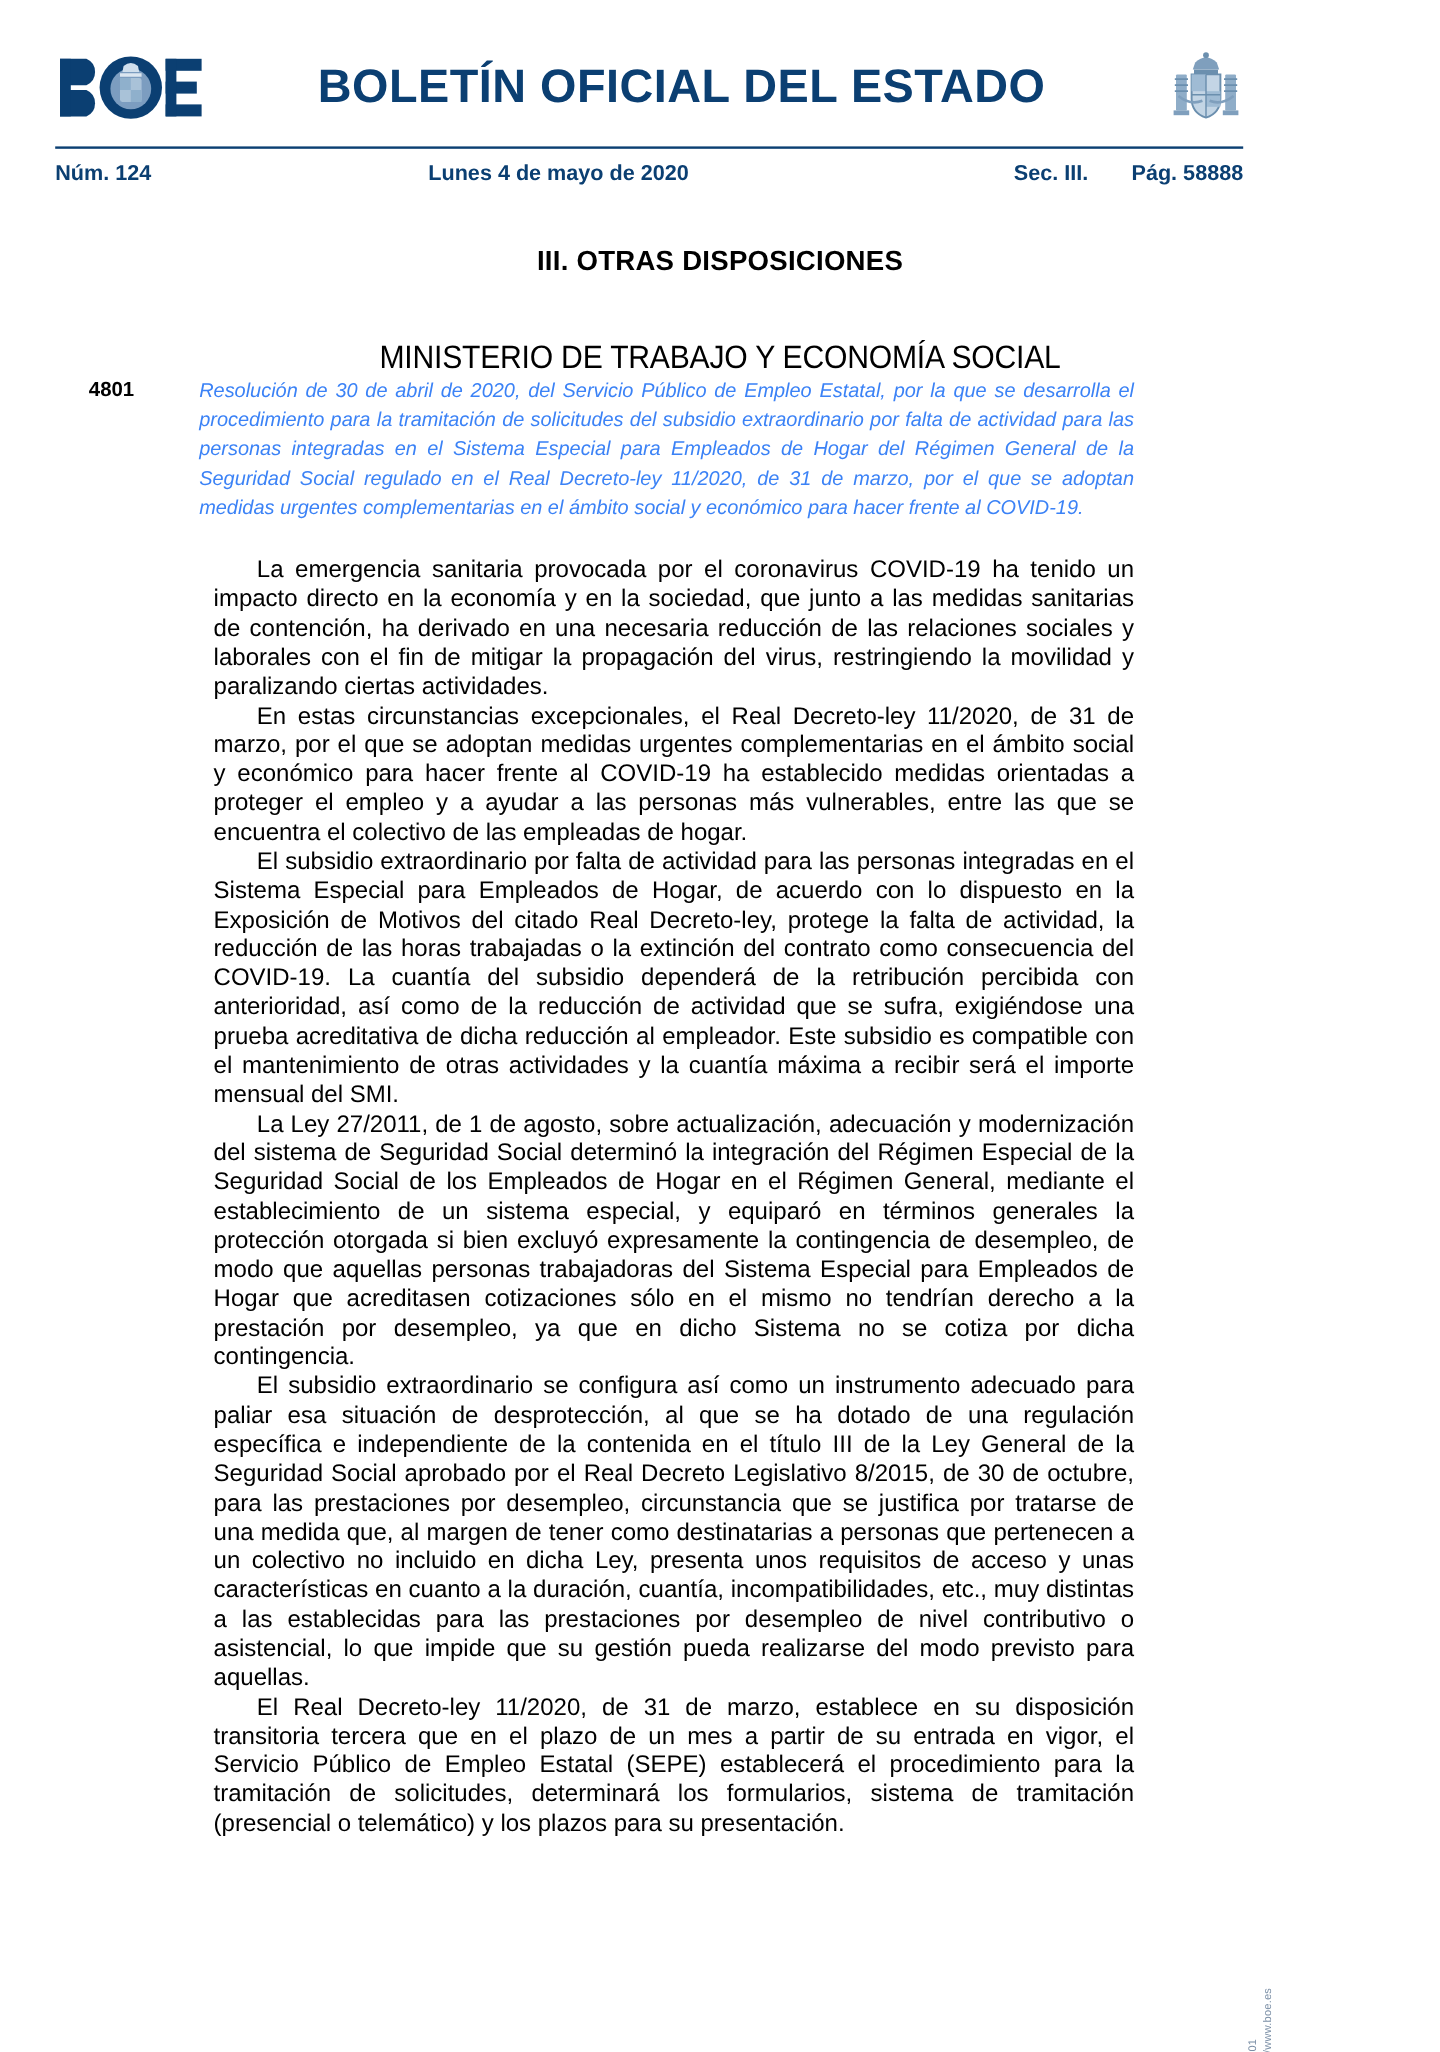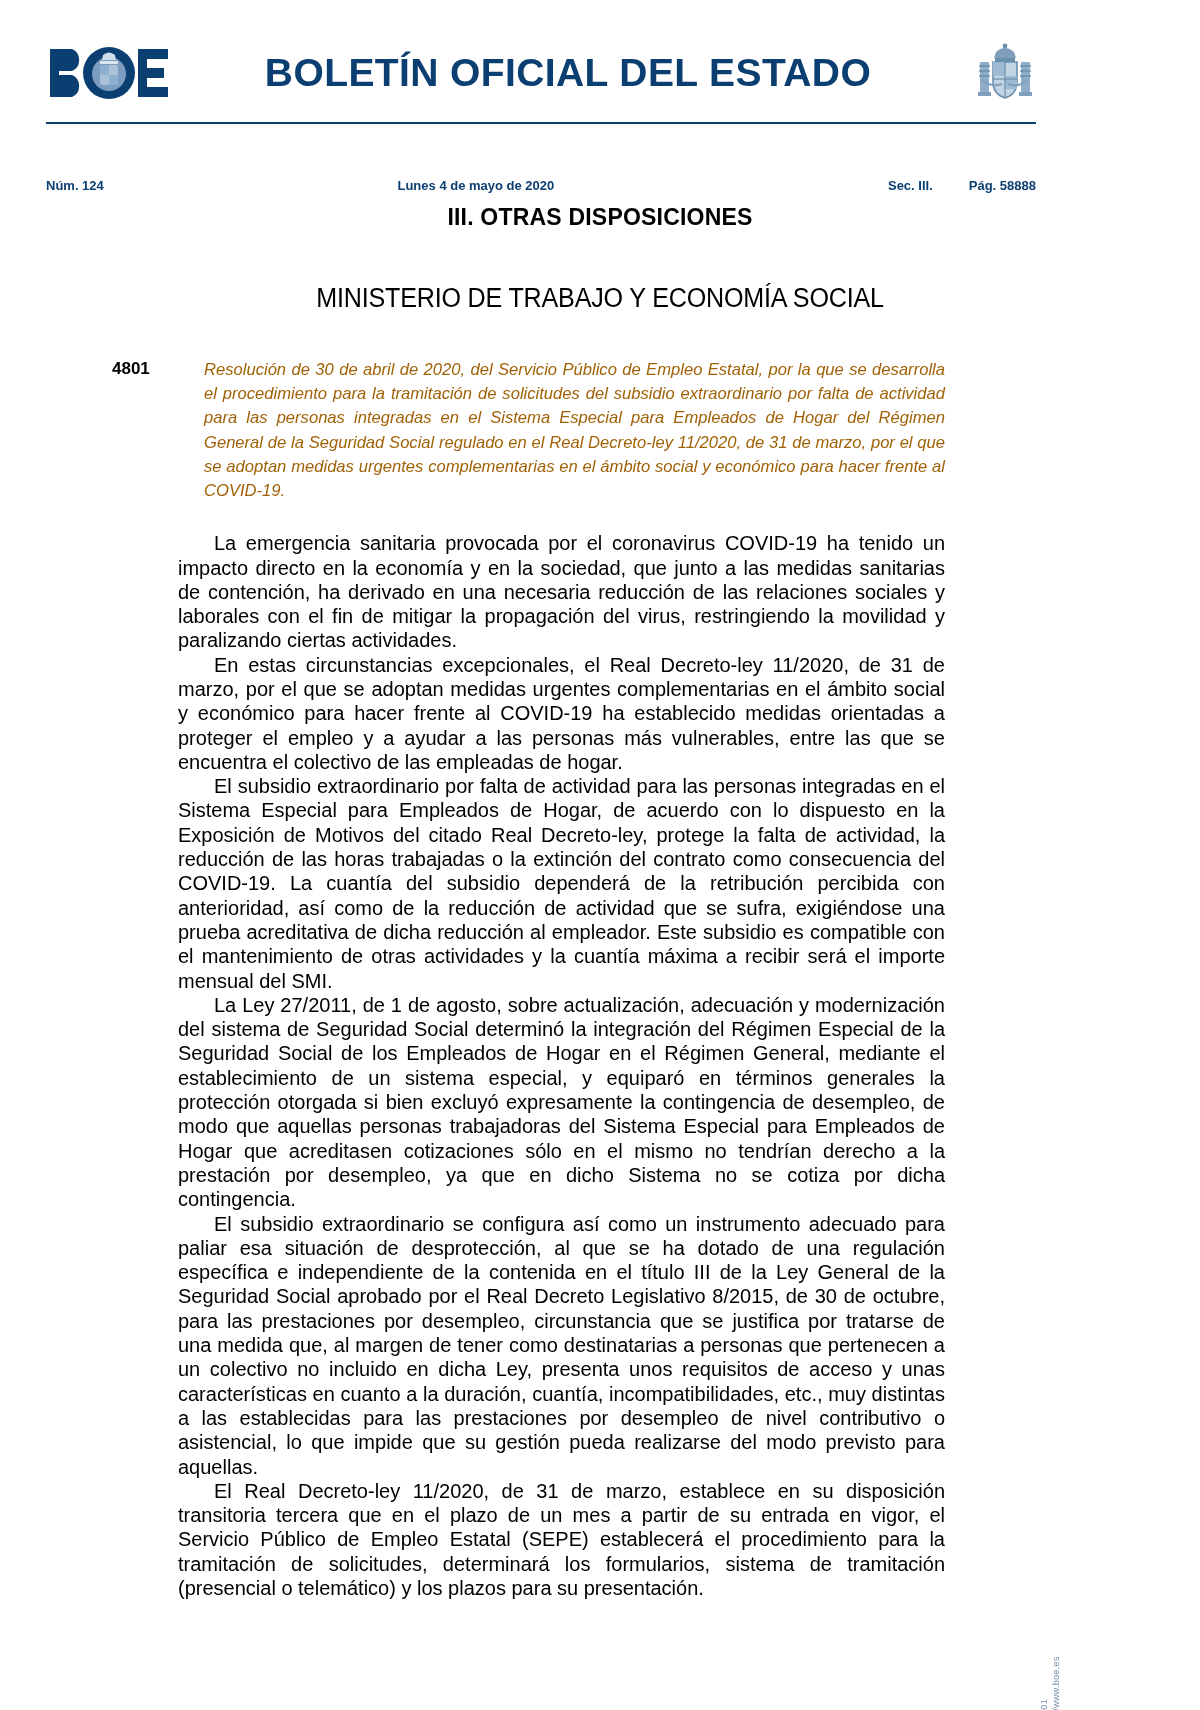--- a/index.html
+++ b/index.html
@@ -64,24 +64,23 @@
     height: 2px;
     background: #0b3f72;
   }
   .meta-row {
     position: absolute;
     left: 46px;
     right: 46px;
     top: 134px;
     display: flex;
     align-items: baseline;
-    font-size: 13px;
+    font-size: 18px;
     font-weight: bold;
     color: #0b3f72;
-    margin-top: 44px;
   }
   .meta-left { flex: 0 0 auto; }
   .meta-center {
     flex: 1 1 auto;
     text-align: center;
     margin-left: -40px;
   }
   .meta-right {
     flex: 0 0 auto;
     display: flex;
@@ -109,38 +108,37 @@
     font-size: 27px;
     font-weight: normal;
     color: #000000;
     margin: 52px 0 0 0;
     letter-spacing: -0.2px;
     transform: scaleX(0.93);
   }
 
   .entry {
     display: flex;
-    margin-top: 44px;
-    padding-left: 112px;
+    padding-left: 74px;
     padding-right: 255px;
   }
   .entry-number {
     flex: 0 0 92px;
     font-size: 17px;
     font-weight: bold;
     color: #000;
     padding-top: 1px;
   }
   .entry-summary {
     flex: 1 1 auto;
     font-style: italic;
     font-size: 16.6px;
     line-height: 24.2px;
     text-align: justify;
-    color: #a16207;
+    color: #3b82f6;
     hyphens: none;
   }
 
   .body-text {
     padding-left: 178px;
     padding-right: 255px;
     margin-top: 28px;
   }
   .body-text p {
     margin: 0;

